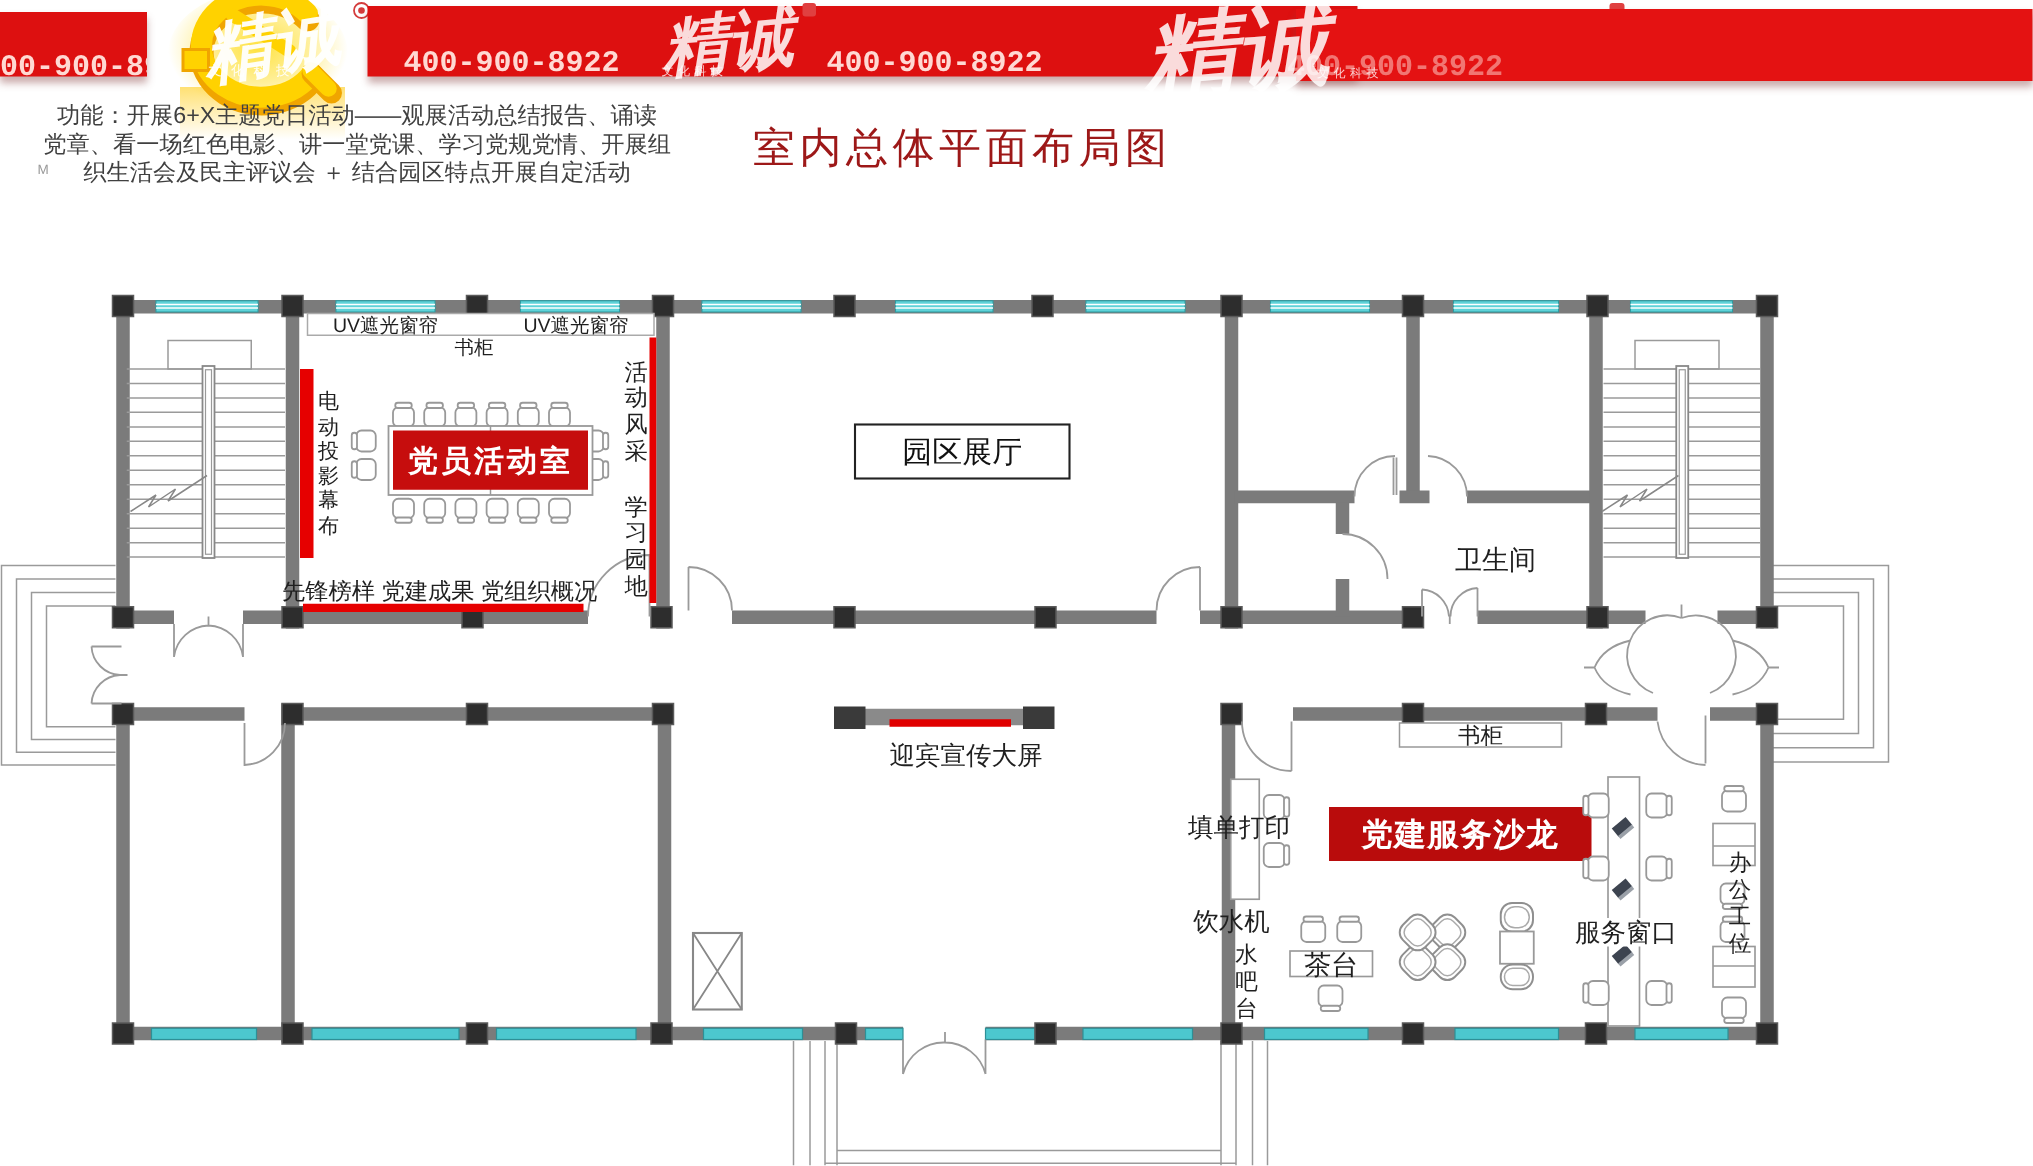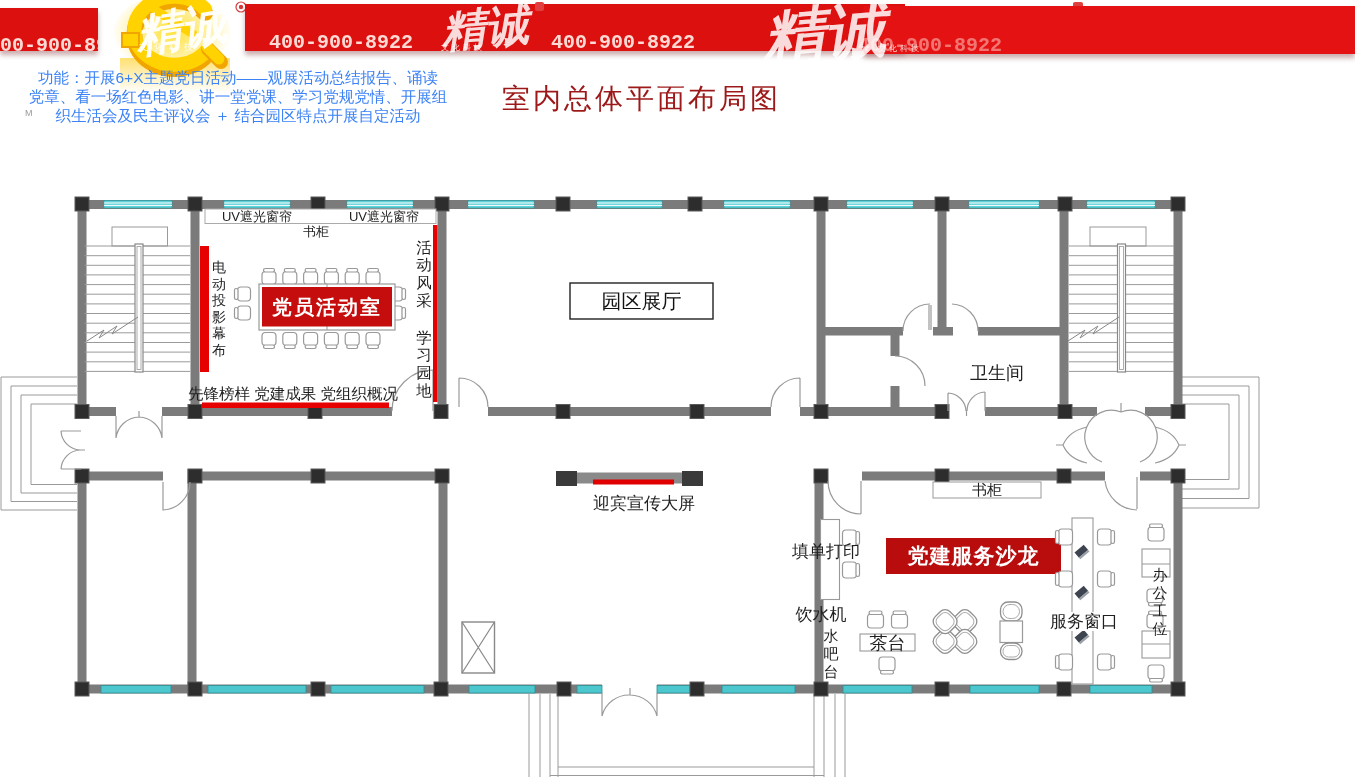--- a/index.html
+++ b/index.html
@@ -632,16 +632,16 @@
 <div class="abs" style="left:828px;top:-2px;width:10px;height:10px;background:#e04040;border-radius:2px;"></div>
 </div>
 
 <div class="seg" style="left:864px;top:6px;width:491px;height:48px;background:#e41212;">
 <div class="digits" style="left:-6px;top:28px;opacity:.5;">400-900-8922</div>
 </div>
 
 <div class="callig" style="left:762px;top:-8px;font-size:62px;transform:rotate(-5deg);">精诚</div>
 <div class="abs" style="left:878px;top:43px;font-size:8px;color:rgba(255,255,255,.8);letter-spacing:3px;">文化科技</div>
 
-<div class="abs" style="left:10px;top:68px;width:456px;font-size:15.5px;line-height:19px;color:#3b82f6;text-align:center;">功能：开展6+X主题党日活动——观展活动总结报告、诵读<br>党章、看一场红色电影、讲一堂党课、学习党规党情、开展组<br>织生活会及民主评议会 ＋ 结合园区特点开展自定活动</div>
+<div class="abs" style="left:10px;top:68px;width:456px;font-size:15.5px;line-height:19px;color:#404040;text-align:center;">功能：开展6+X主题党日活动——观展活动总结报告、诵读<br>党章、看一场红色电影、讲一堂党课、学习党规党情、开展组<br>织生活会及民主评议会 ＋ 结合园区特点开展自定活动</div>
 
 <div class="abs" style="left:25px;top:108px;font-size:9px;color:#999;">M</div>
 
 <div class="abs" style="left:502px;top:80px;font-size:28px;font-weight:normal;color:#9d1818;letter-spacing:3px;white-space:nowrap;">室内总体平面布局图</div>
 </body></html>

